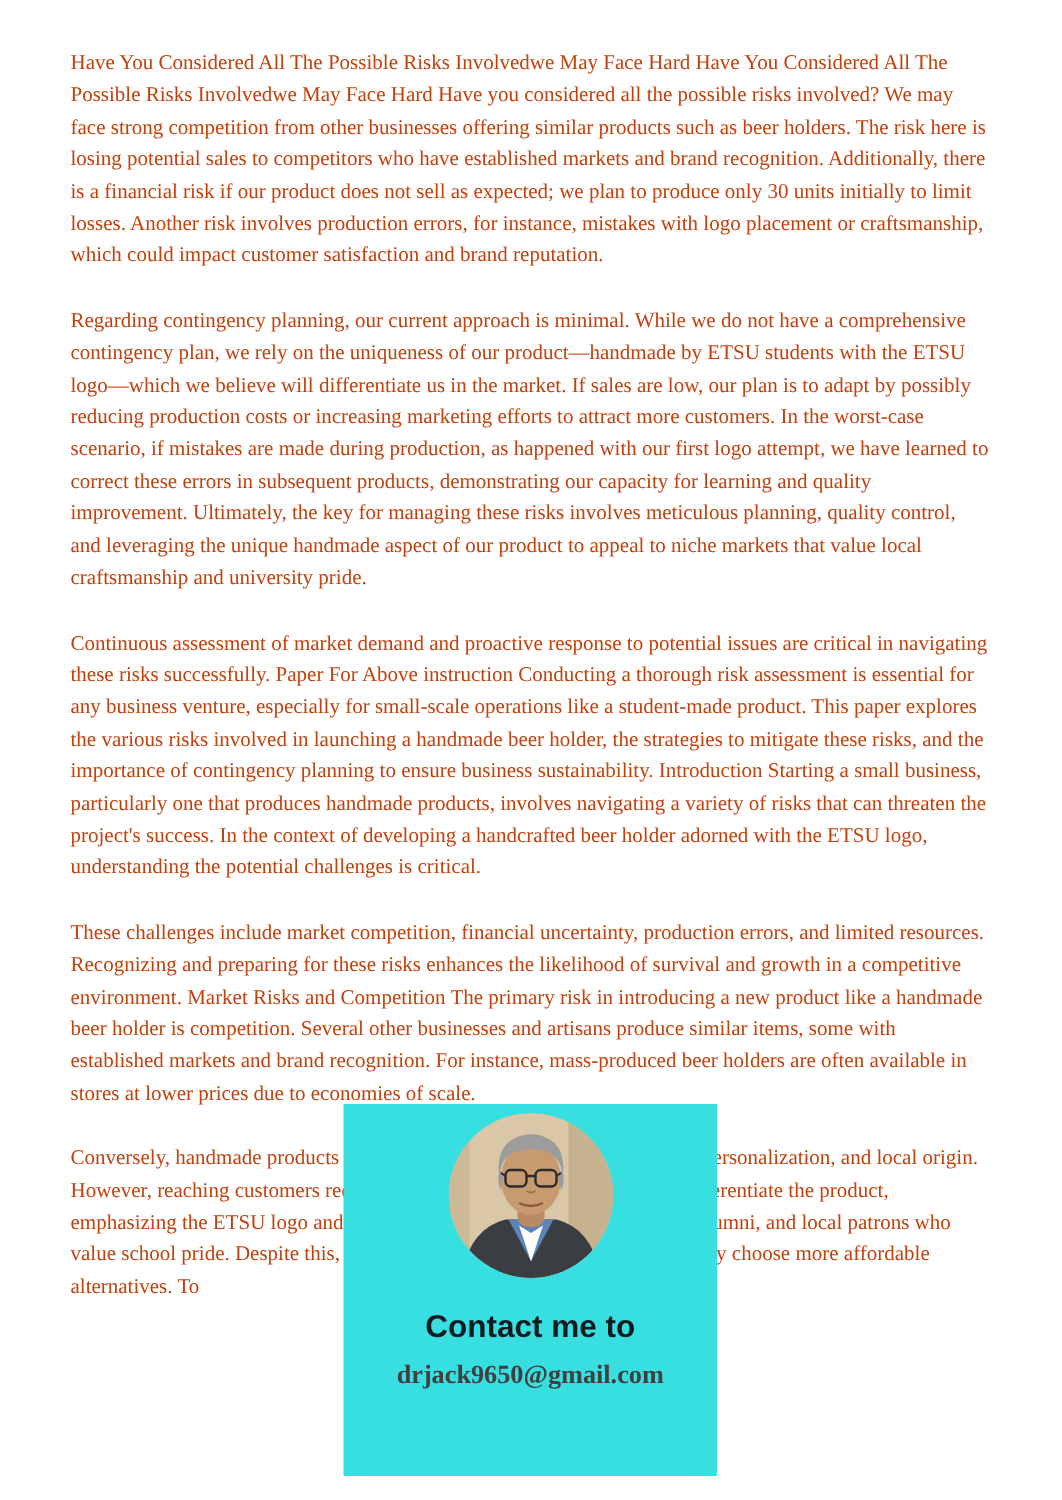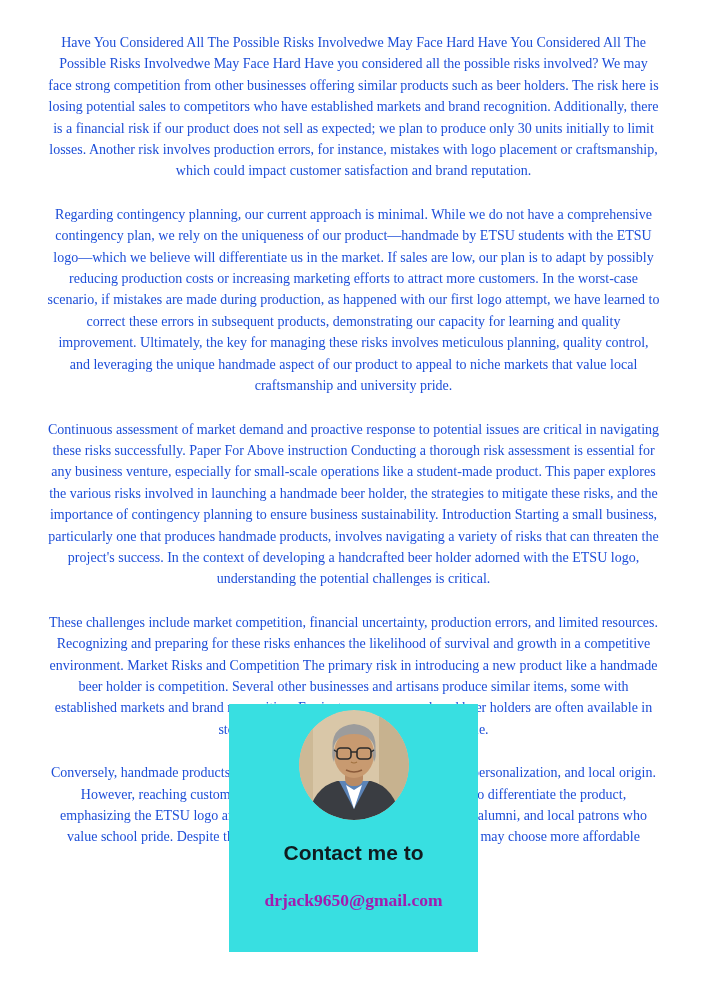--- a/index.html
+++ b/index.html
@@ -13,32 +13,32 @@
     height: 1000px;
     background: #ffffff;
     overflow: hidden;
     font-family: "Liberation Serif", serif;
   }
   .doc-body {
     position: absolute;
     left: 47px;
     top: 32px;
     width: 613px;
-    color: #1d4ed8;
+    color: #c2410c;
     font-size: 14px;
     line-height: 21.4px;
-    text-align: center;
+    text-align: left;
   }
   .doc-body p {
     margin: 0 0 22px 0;
   }
   .contact-card {
     position: absolute;
     left: 229px;
-    top: 704px;
+    top: 736px;
     width: 249px;
     height: 248px;
     display: flex;
     flex-direction: column;
     align-items: center;
     box-sizing: border-box;
   }
   .photo-wrap {
     width: 110px;
     height: 110px;
@@ -57,26 +57,26 @@
     text-align: center;
   }
   .contact-line {
     font-family: "Liberation Sans", sans-serif;
     font-weight: 700;
     font-size: 21px;
     line-height: 29px;
     color: #101c20;
   }
   .contact-email {
-    margin-top: 23px;
+    margin-top: 7px;
     text-align: center;
     font-family: "Liberation Serif", serif;
     font-weight: 700;
     font-size: 17.5px;
-    color: #a21caf;
+    color: #404040;
   }
 </style>
 </head>
 <body>
 
 <div class="page">
 
   <div class="doc-body">
     <p>Have You Considered All The Possible Risks Involvedwe May Face Hard Have You Considered All The Possible Risks Involvedwe May Face Hard Have you considered all the possible risks involved? We may face strong competition from other businesses offering similar products such as beer holders. The risk here is losing potential sales to competitors who have established markets and brand recognition. Additionally, there is a financial risk if our product does not sell as expected; we plan to produce only 30 units initially to limit losses. Another risk involves production errors, for instance, mistakes with logo placement or craftsmanship, which could impact customer satisfaction and brand reputation.</p>
     <p>Regarding contingency planning, our current approach is minimal. While we do not have a comprehensive contingency plan, we rely on the uniqueness of our product—handmade by ETSU students with the ETSU logo—which we believe will differentiate us in the market. If sales are low, our plan is to adapt by possibly reducing production costs or increasing marketing efforts to attract more customers. In the worst-case scenario, if mistakes are made during production, as happened with our first logo attempt, we have learned to correct these errors in subsequent products, demonstrating our capacity for learning and quality improvement. Ultimately, the key for managing these risks involves meticulous planning, quality control, and leveraging the unique handmade aspect of our product to appeal to niche markets that value local craftsmanship and university pride.</p>

